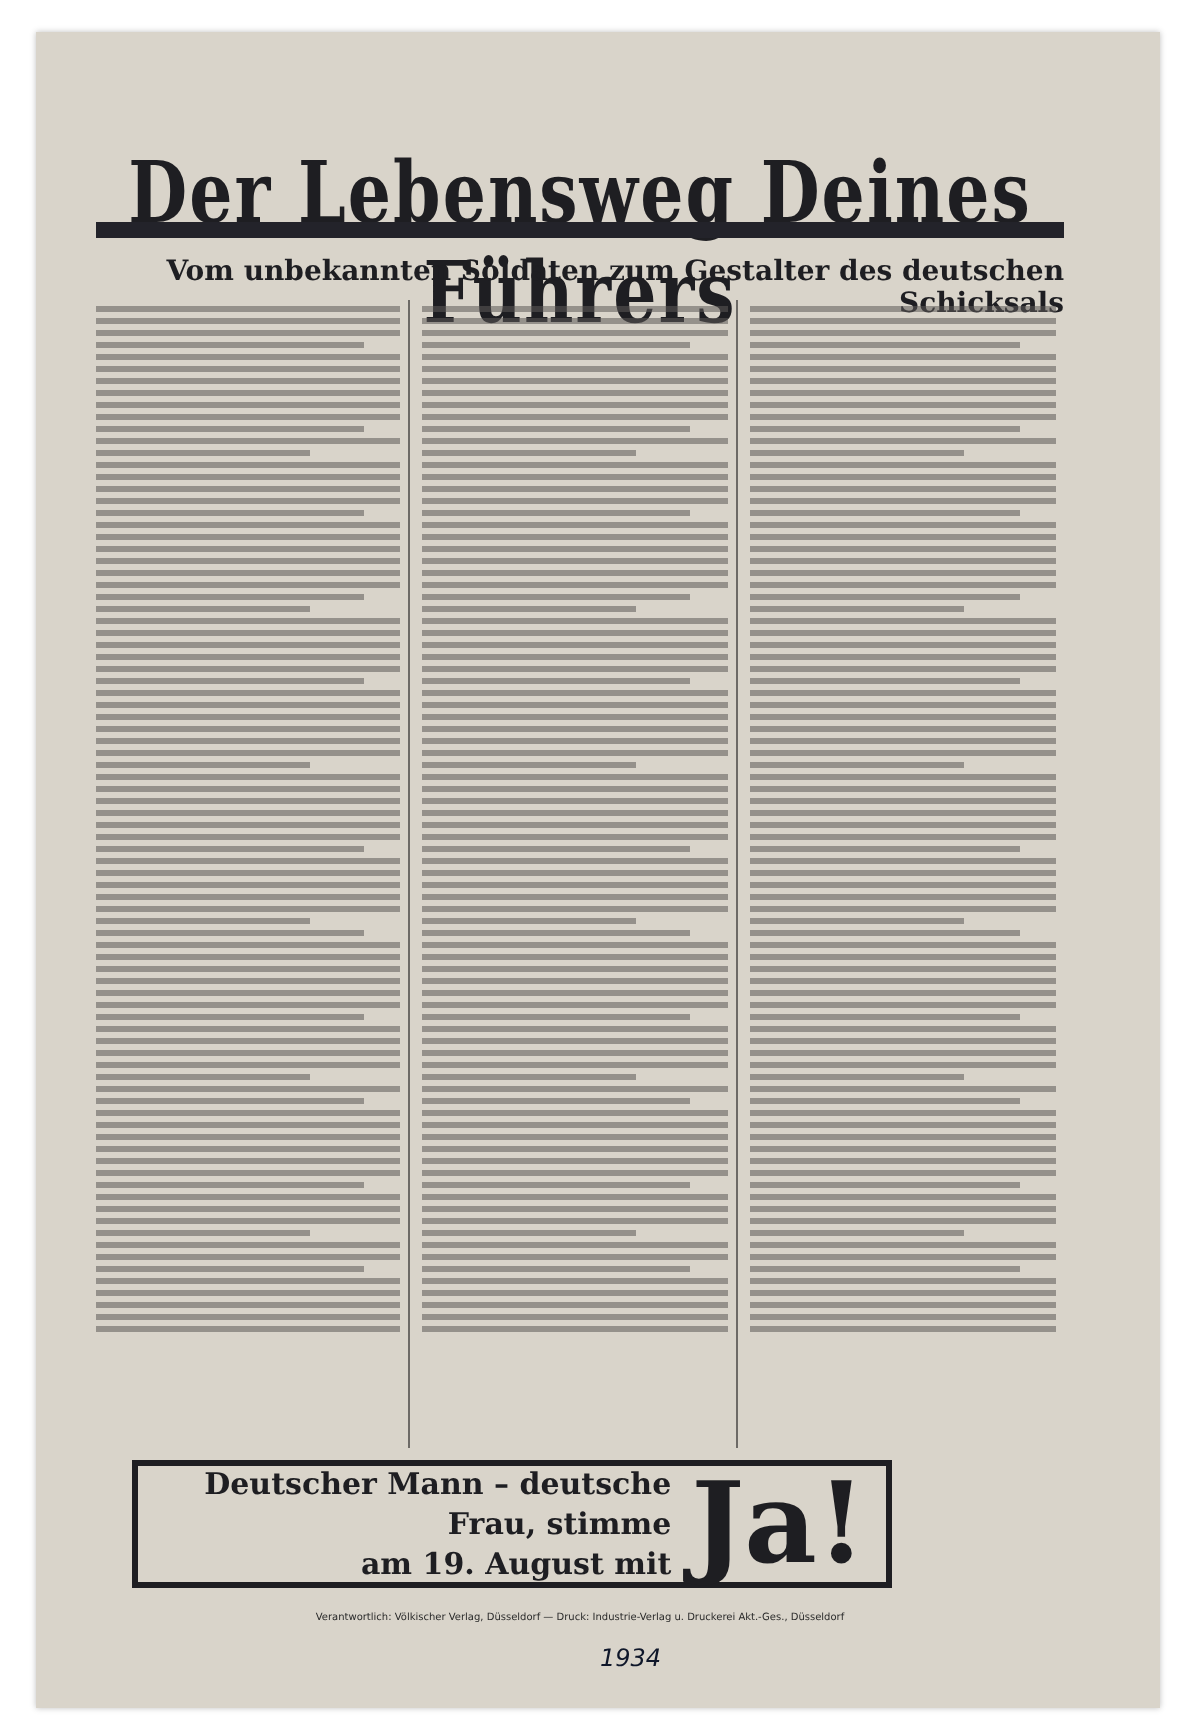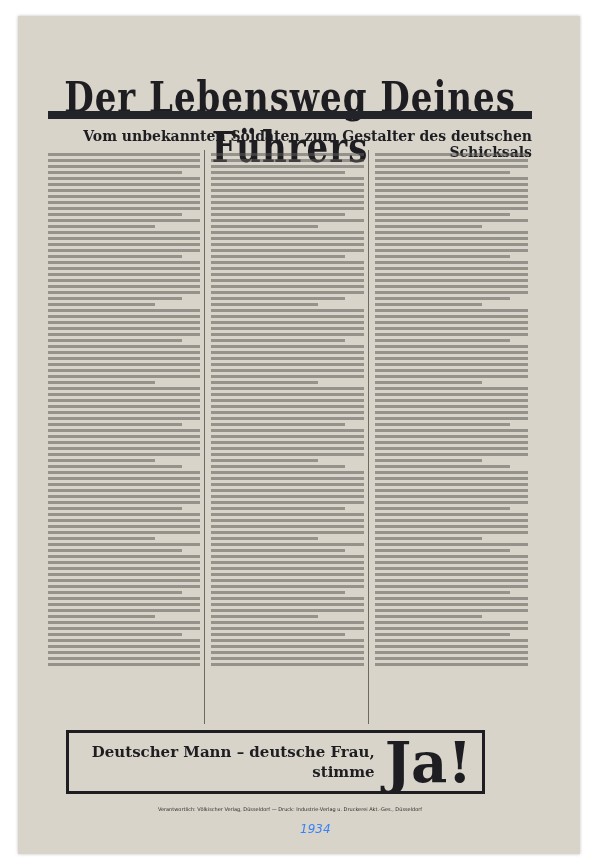--- a/index.html
+++ b/index.html
@@ -59,21 +59,21 @@
   .line {
     height: 3px;
     margin: 3px 0;
     background: #5c5a58;
     opacity: 0.55;
   }
   .line.short { width: 70%; }
   .line.mid { width: 88%; }
   .banner {
     position: absolute;
-    left: 66px; top: 730px; width: 419px; height: 64px;
+    left: 66px; top: 730px; width: 380px; height: 64px;
     border: 3px solid #1e1e22;
     box-sizing: border-box;
     display: flex; align-items: center;
     padding: 0 10px;
   }
   .banner-text {
     flex: 1;
     text-align: right;
     font-family: "DejaVu Serif", serif;
     font-weight: bold;
@@ -94,21 +94,21 @@
     text-align: center;
     font-family: "DejaVu Sans", sans-serif;
     font-size: 5px;
     color: #2a2a2a;
   }
   .pencil-note {
     position: absolute;
     left: 300px; top: 822px;
     font-family: "DejaVu Sans", sans-serif;
     font-size: 12px;
-    color: #3b82f6;
+    color: #0f172a;
     font-style: italic;
     text-align: right;
   }
 </style>
 </head>
 <body>
 
 <div class="sheet"></div>
 
 <div class="title">Der Lebensweg Deines Führers</div>
@@ -378,18 +378,19 @@
       <div class="line"></div>
       <div class="line"></div>
       <div class="line"></div>
       <div class="line"></div>
     </div>
   </div>
 
 <div class="banner">
   <div class="banner-text">
     <div>Deutscher Mann – deutsche Frau, stimme</div>
+    <div>am 19. August mit</div>
   </div>
   <div class="banner-ja">Ja!</div>
 </div>
 
 <div class="imprint">Verantwortlich: Völkischer Verlag, Düsseldorf — Druck: Industrie-Verlag u. Druckerei Akt.-Ges., Düsseldorf</div>
 <div class="pencil-note">1934</div>
 
 </body></html>

